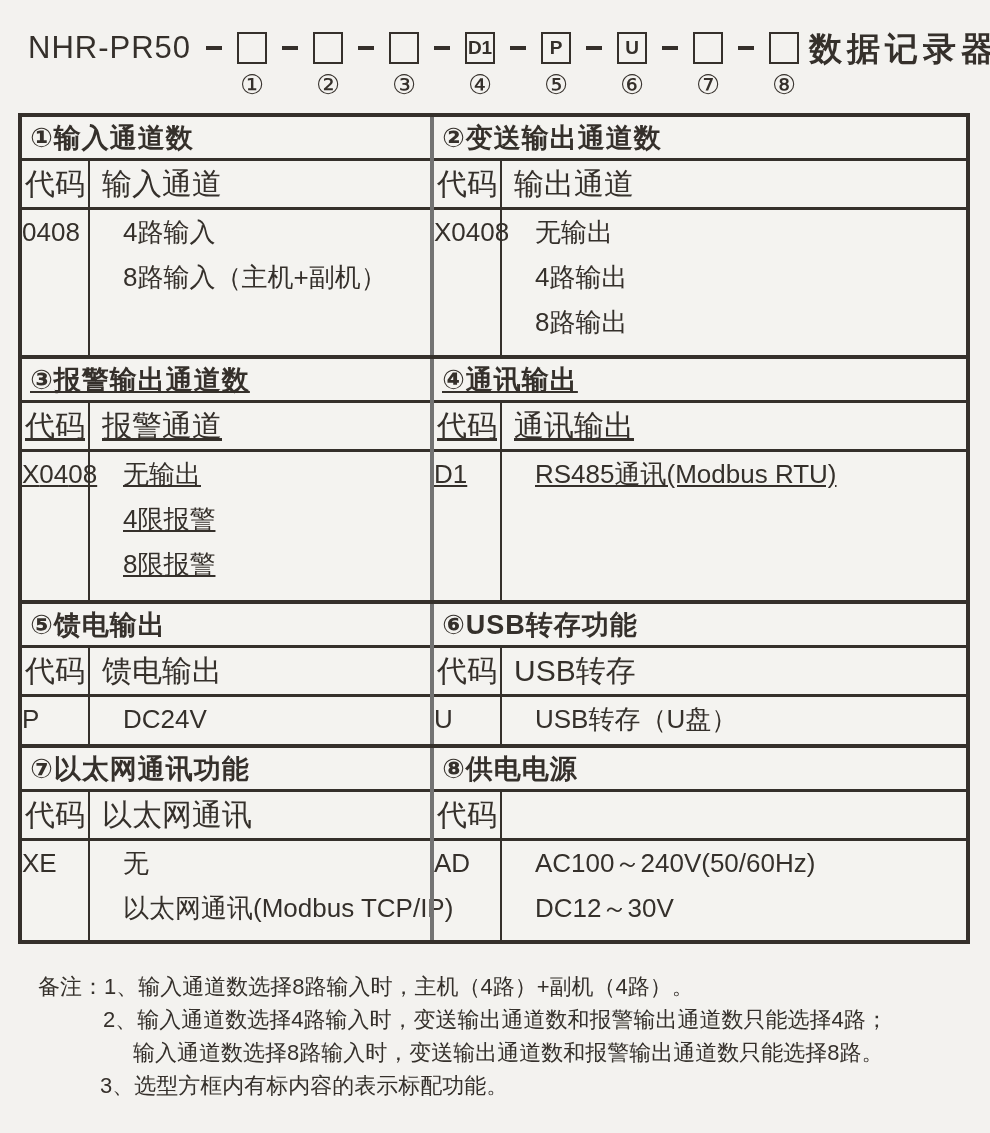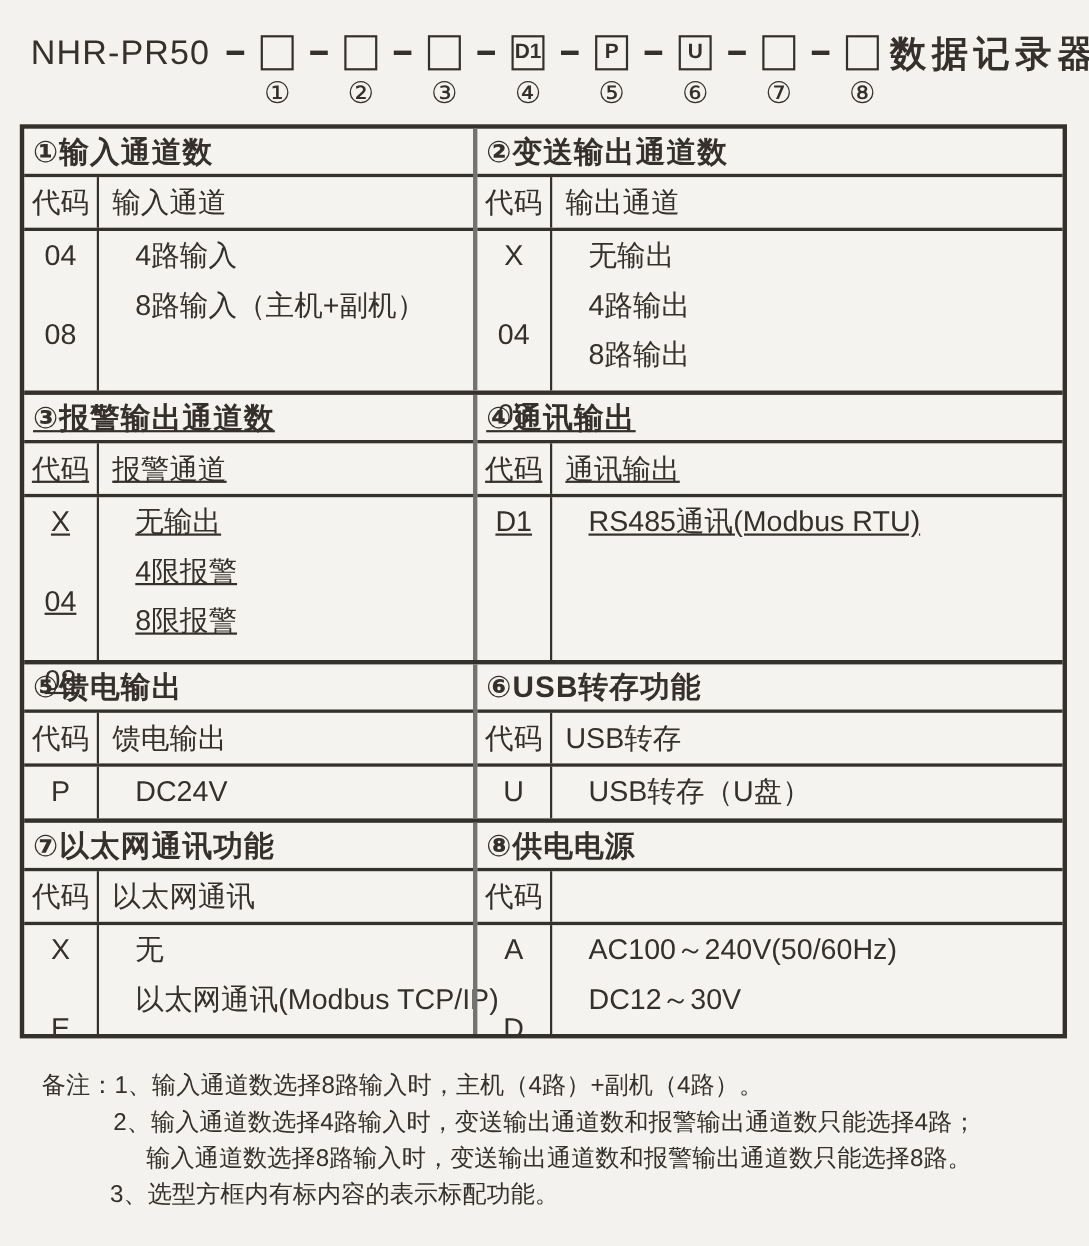--- a/index.html
+++ b/index.html
@@ -34,25 +34,25 @@
   .band + .band { border-top:4px solid #35302b; }
   .b1 { height:238px; } .b2 { height:245px;text-decoration:underline; } .b3 { height:144px; } .b4 { height:196px; }
   .half { display:flex; flex-direction:column; }
   .half.left  { width:408px; }
   .half.right { flex:1; border-left:4px solid #737373; }
   .sec-title {
     height:44px; flex:none; border-bottom:3px solid #35302b;
     display:flex; align-items:center; padding-left:8px;
     font-size:27px; font-weight:bold; letter-spacing:1px; white-space:nowrap;
   }
-  .sec-head { height:49px; flex:none; display:flex; border-bottom:3px solid #35302b; font-size:26px; }
+  .sec-head { height:49px; flex:none; display:flex; border-bottom:3px solid #35302b; font-size:30px; }
   .codew { width:68px; flex:none; border-right:2px solid #35302b; display:flex; align-items:center; justify-content:center; }
   .sec-head .desc { flex:1; display:flex; align-items:center; padding-left:12px; white-space:nowrap; }
   .sec-body { flex:1; display:flex; min-height:0; }
-  .sec-body .codes { width:68px; flex:none; border-right:2px solid #35302b; display:flex; flex-direction:column;gap:27px; }
+  .sec-body .codes { width:68px; flex:none; border-right:2px solid #35302b; display:flex; flex-direction:row; }
   .sec-body .descs { flex:1; display:flex; flex-direction:column;margin-left:21px; }
   .cv { height:45px; flex:none; display:flex; align-items:center; justify-content:center; font-size:26px; }
   .dv { height:45px; flex:none; display:flex; align-items:center; padding-left:12px; font-size:26px; white-space:nowrap; }
 
   
   .notes { margin-top:26px; font-size:22px; line-height:33px; }
   .note-row { white-space:nowrap; }
   .nl1 { padding-left:38px; }
   .nl2 { padding-left:103px; }
   .nl3 { padding-left:133px; }

